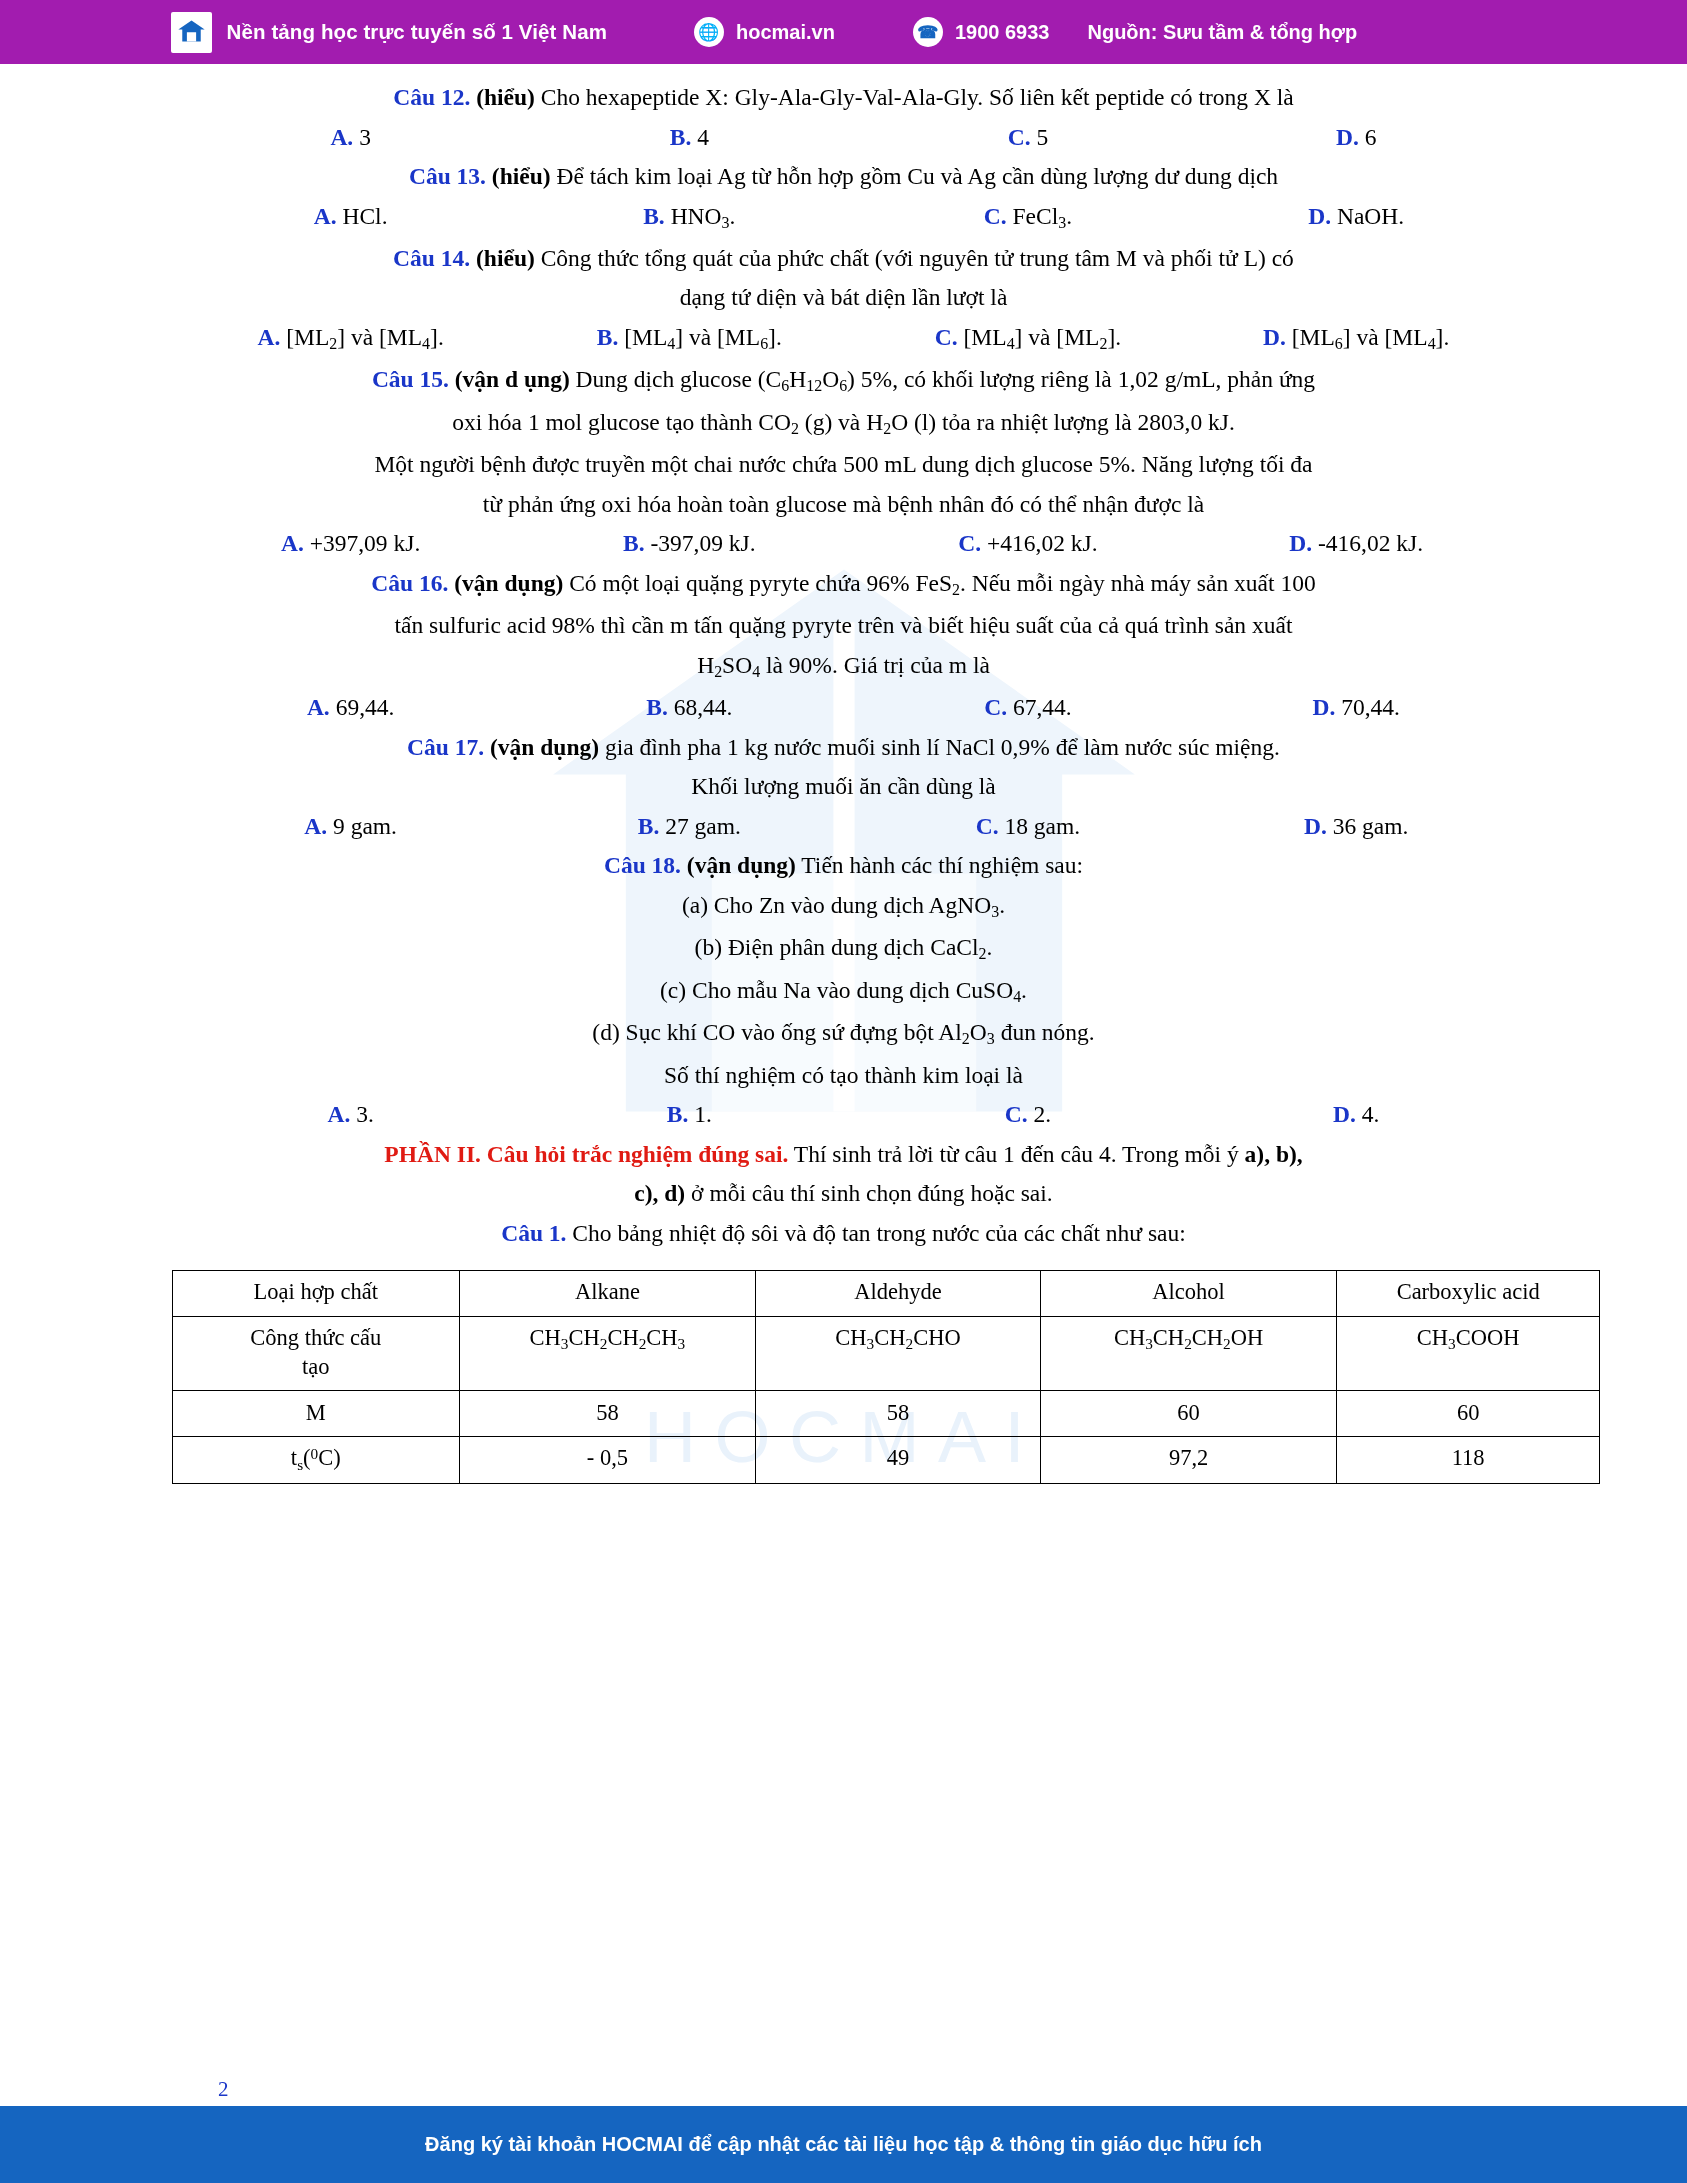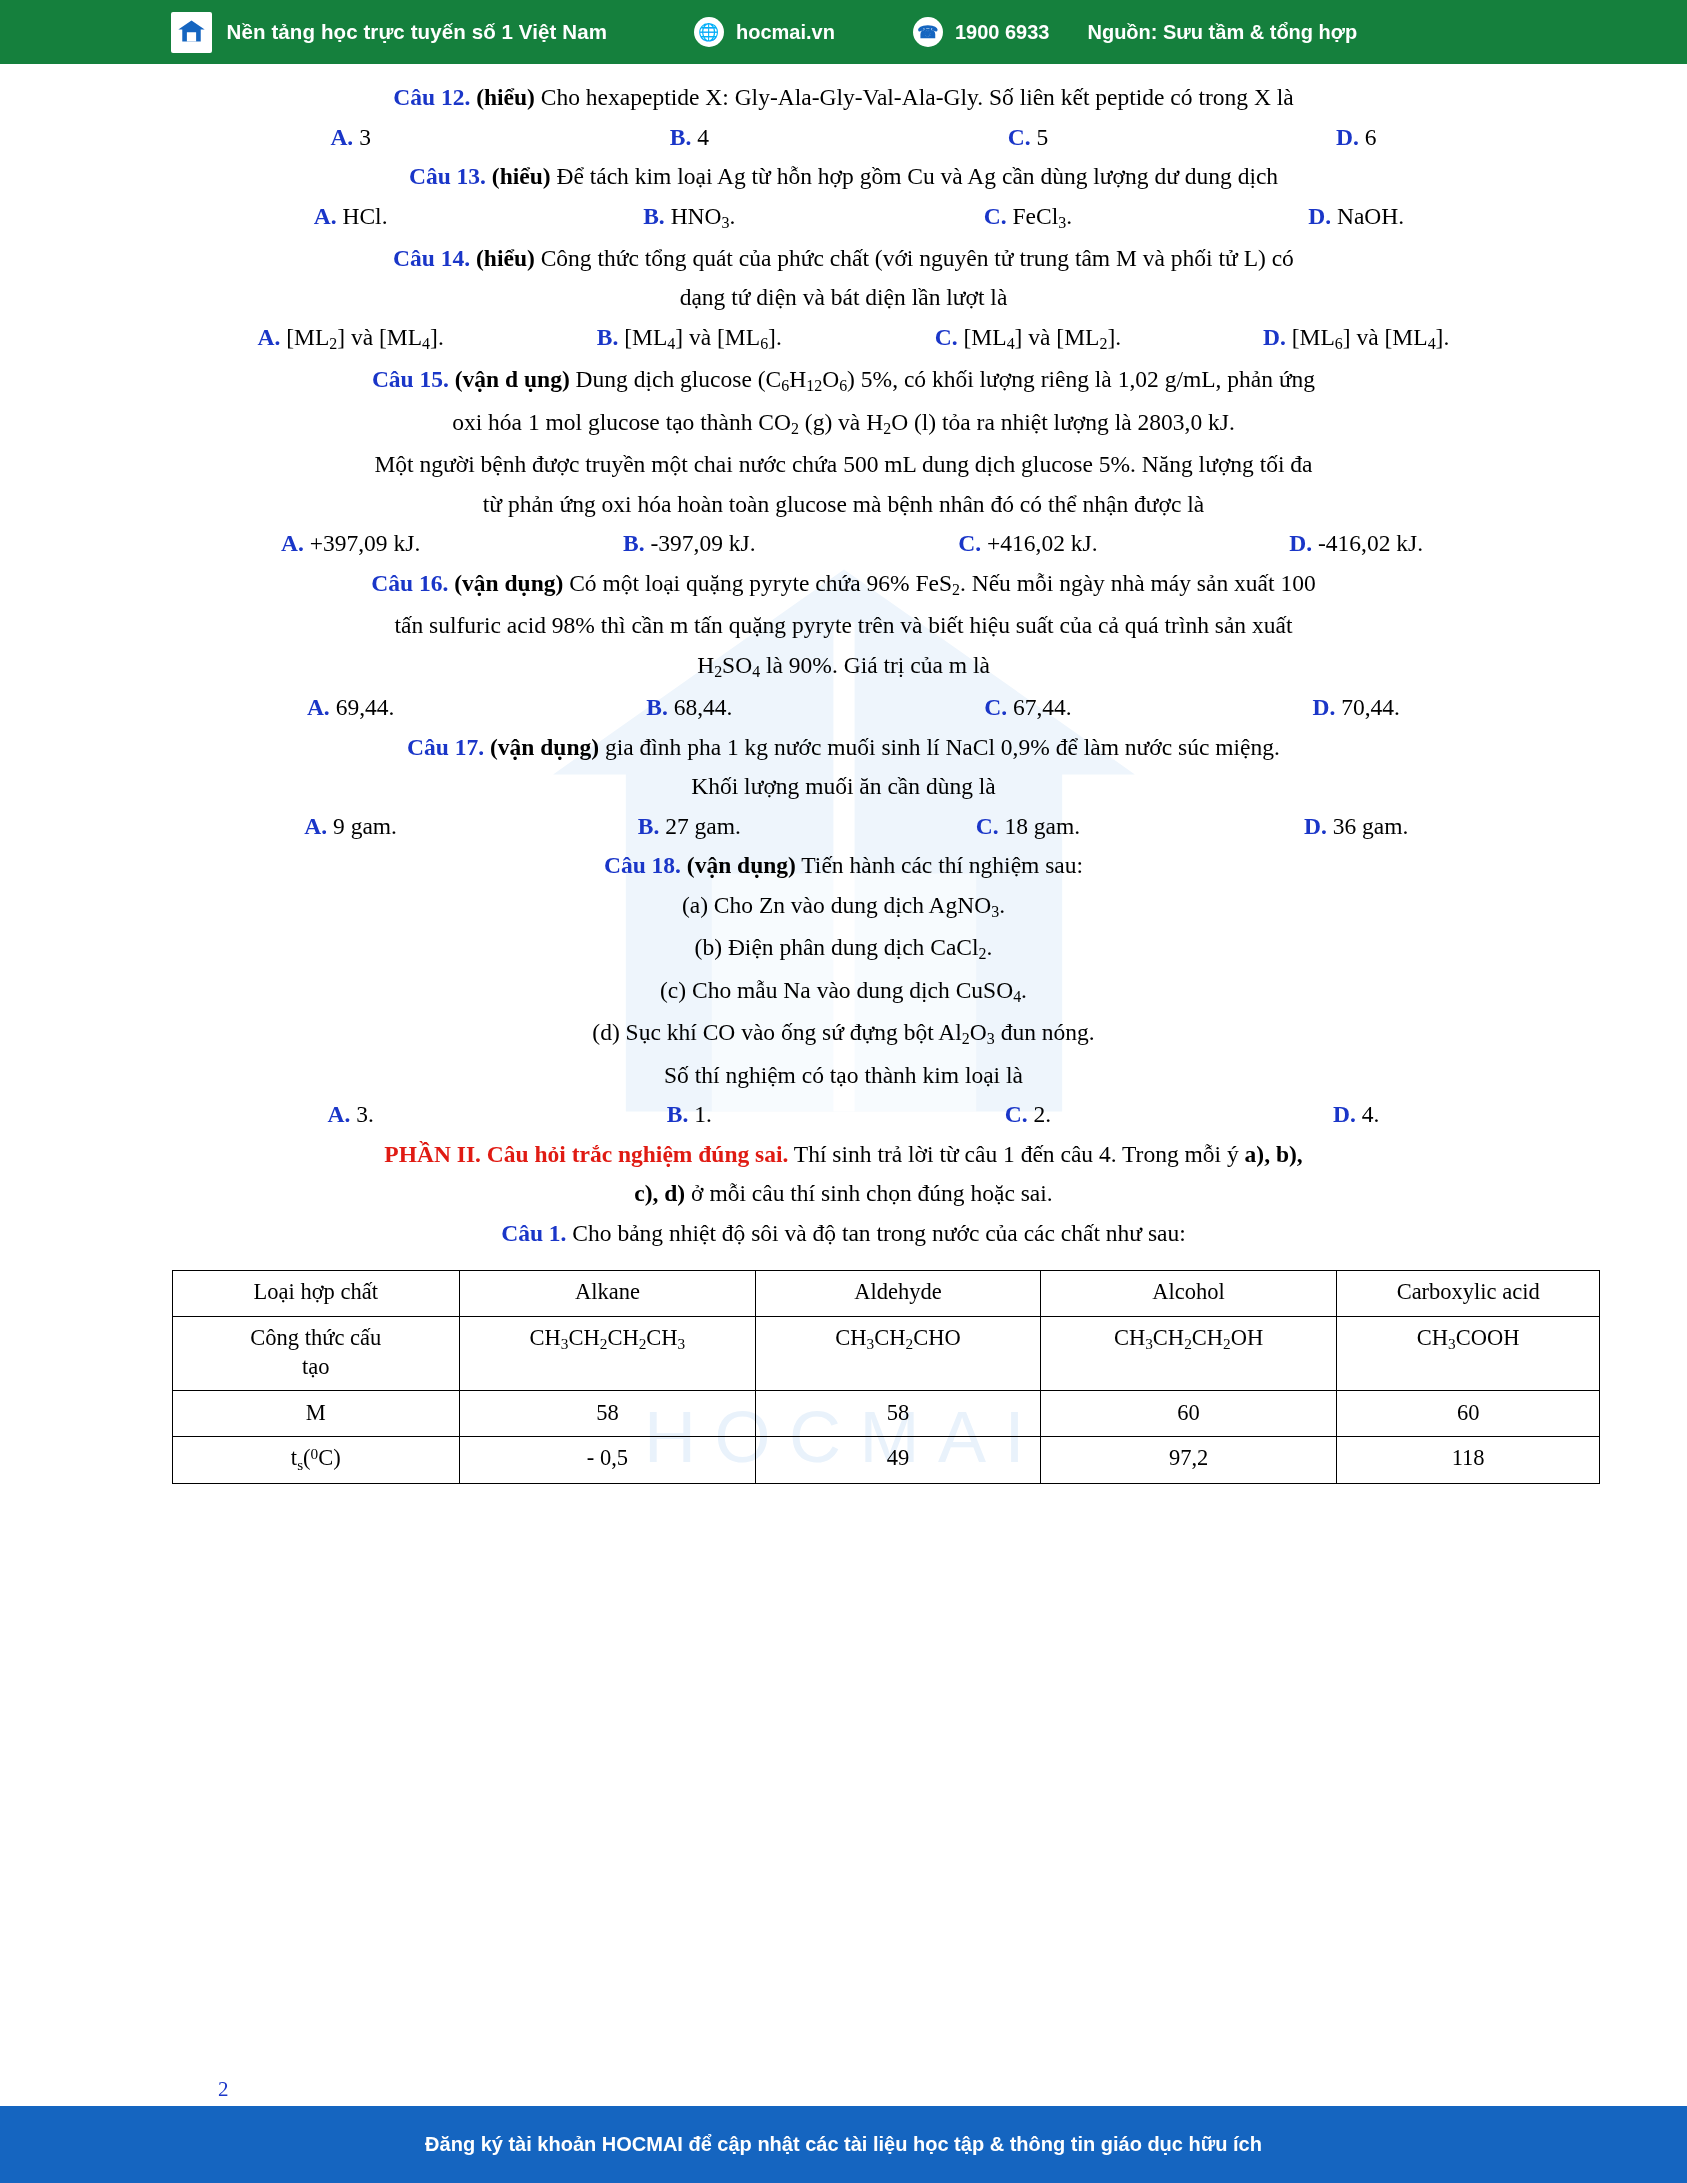--- a/index.html
+++ b/index.html
@@ -35,21 +35,21 @@
     letter-spacing: 18.5px;
     color: #e9f2fb;
     white-space: nowrap;
   }
 
   
   .topbar {
     position: absolute;
     left: 0; top: 0;
     width: 1687px; height: 64px;
-    background: #15803d;
+    background: #a21caf;
     z-index: 5;
     display: flex;
     align-items: center;
     color: #ffffff;
     font-family: "Liberation Sans", sans-serif;
   }
   .topbar .logo-box {
     margin-left: 171px;
     width: 41px; height: 41px;
     background: #ffffff;

